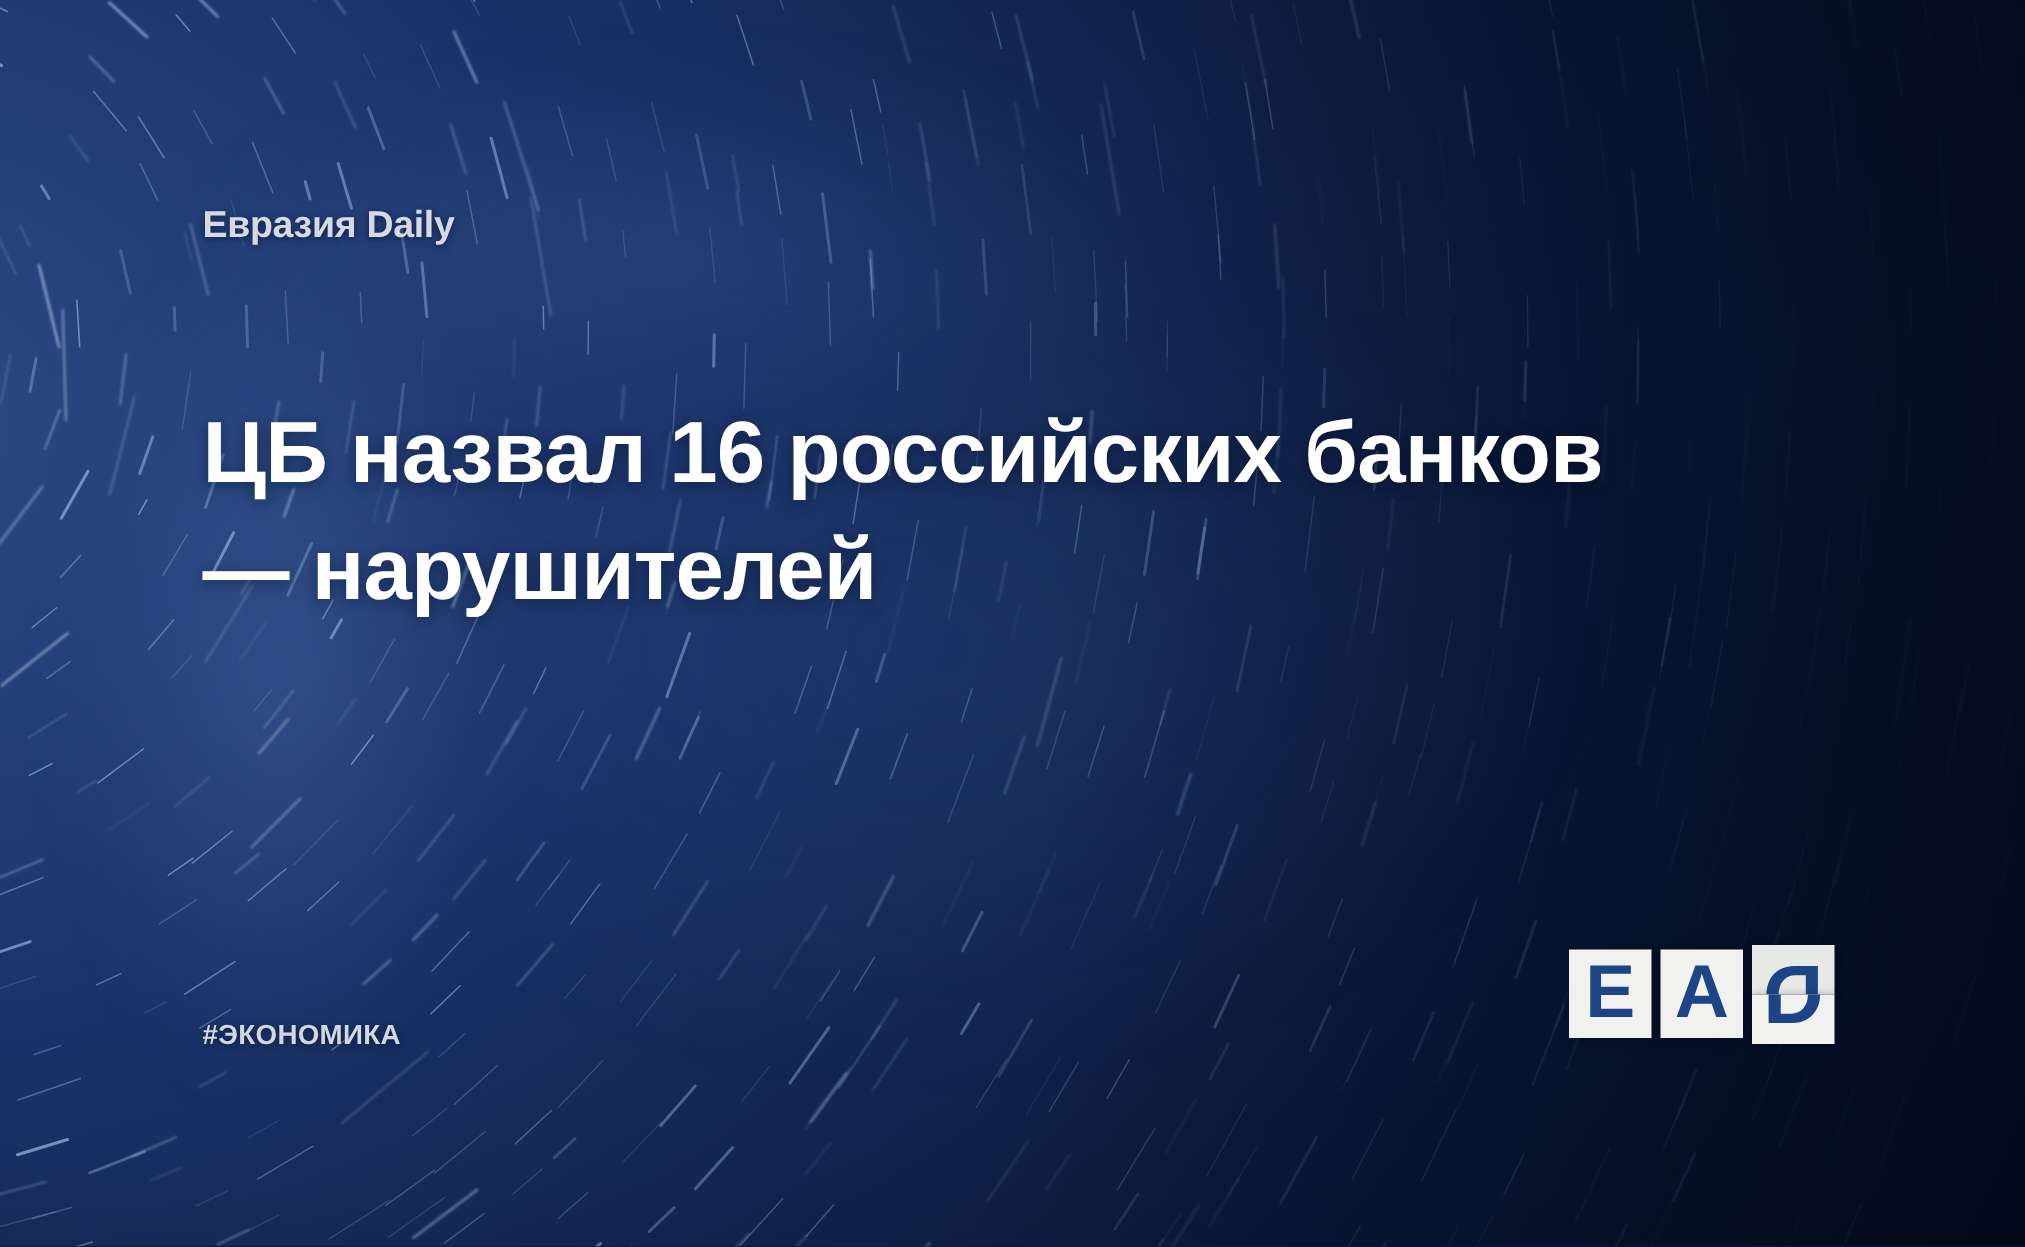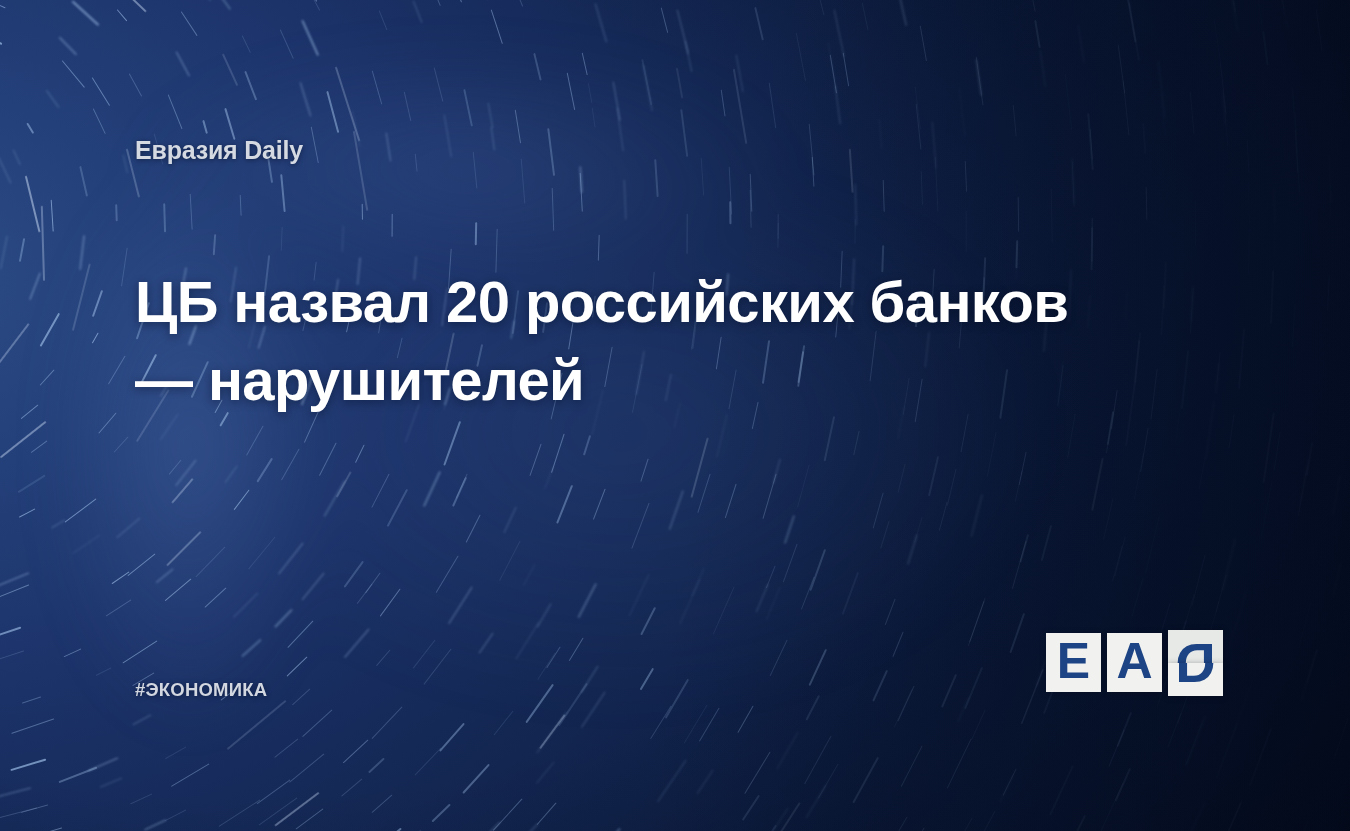--- a/index.html
+++ b/index.html
@@ -753,21 +753,21 @@
       <i style="left: 246.5px; top: -62.4px; width: 49.5px; height: 1.6px; color: rgb(207, 224, 247); opacity: 0.23; transform: rotate(75.8deg); filter: blur(0.6px);"></i>
       <i style="left: 828.4px; top: 226.6px; width: 62.1px; height: 1.6px; color: rgb(207, 224, 247); opacity: 0.184; transform: rotate(105.3deg); filter: blur(0.6px);"></i>
       <i style="left: 209.7px; top: 53px; width: 68.9px; height: 1.6px; color: rgb(207, 224, 247); opacity: 0.178; transform: rotate(104.2deg); filter: blur(0.6px);"></i>
     </div>
   <div class="bg-layer bg-vignette"></div>
 
   <div class="content">
 
     <div class="site-name">Евразия Daily</div>
 
-    <h1 class="headline">ЦБ назвал 20 российских банков — нарушителей</h1>
+    <h1 class="headline">ЦБ назвал 16 российских банков — нарушителей</h1>
 
     <div class="category-tag">#ЭКОНОМИКА</div>
 
     <div class="logo">
 
       <div class="logo-tile letter">
         <span>E</span>
       </div>
 
       <div class="logo-gap"></div>

